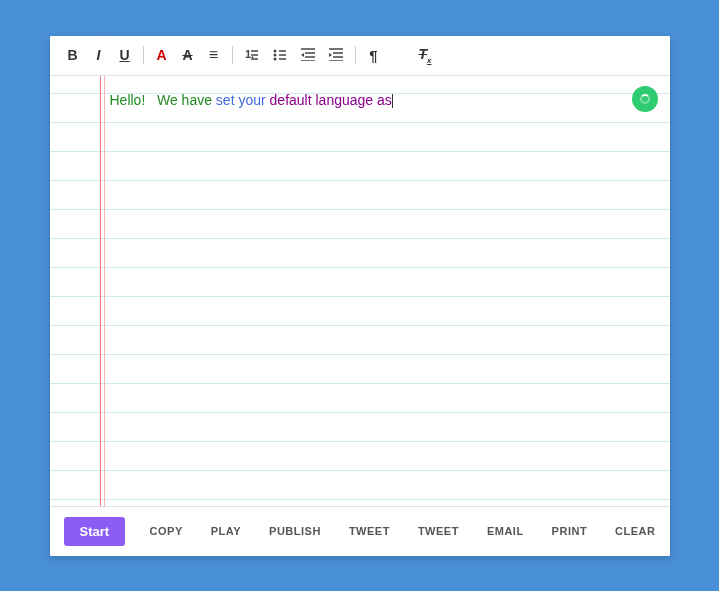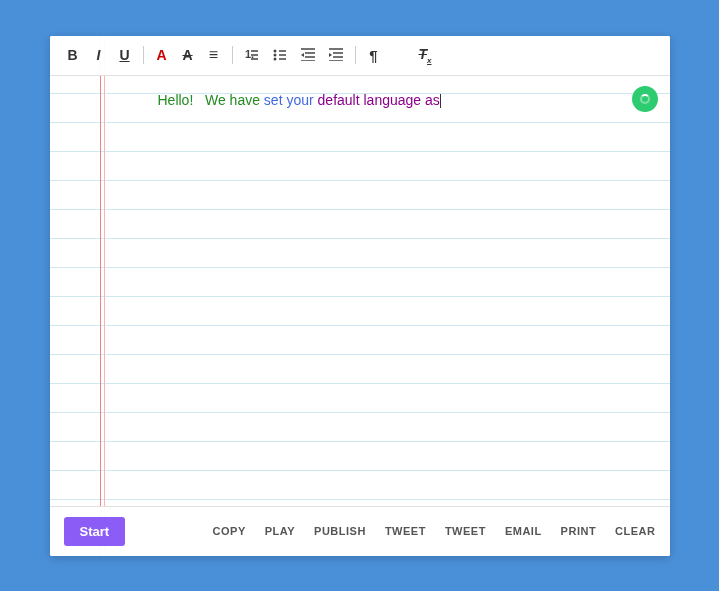--- a/index.html
+++ b/index.html
@@ -101,21 +101,20 @@
 
     .toolbar-btn.italic { font-style: italic; }
     .toolbar-btn.underline { text-decoration: underline; }
 
     .content-area {
       flex: 1;
       position: relative;
       z-index: 2;
       padding: 10px 16px 10px 60px;
       min-height: 370px;
-      margin-left: 48px;
     }
 
     .editor-text {
       font-size: 14px;
       line-height: 29px;
       color: #333;
       outline: none;
       min-height: 350px;
       position: relative;
     }
@@ -168,21 +167,21 @@
       border-radius: 3px;
       padding: 7px 16px;
       font-size: 13px;
       font-weight: bold;
       cursor: pointer;
       margin-right: auto;
     }
 
     .footer-actions {
       display: flex;
-      gap: 19px;
+      gap: 28px;
       align-items: center;
     }
 
     .footer-action-btn {
       background: none;
       border: none;
       color: #555;
       font-size: 11px;
       font-weight: bold;
       cursor: pointer;

